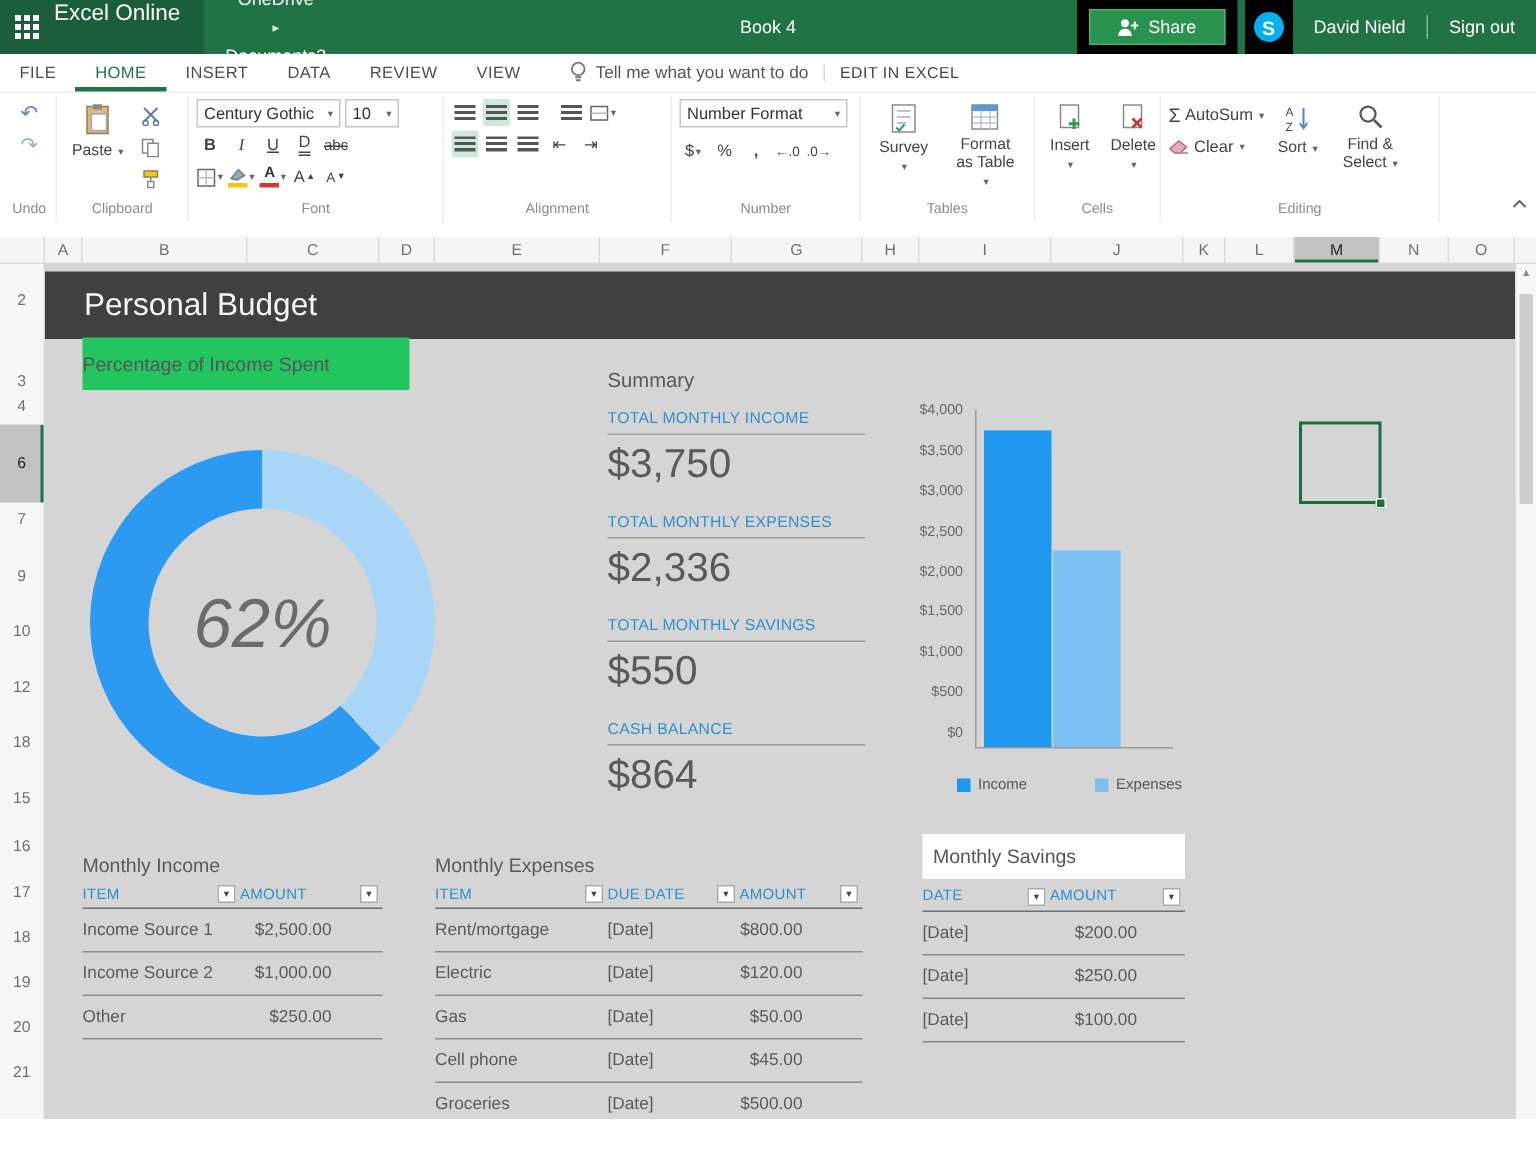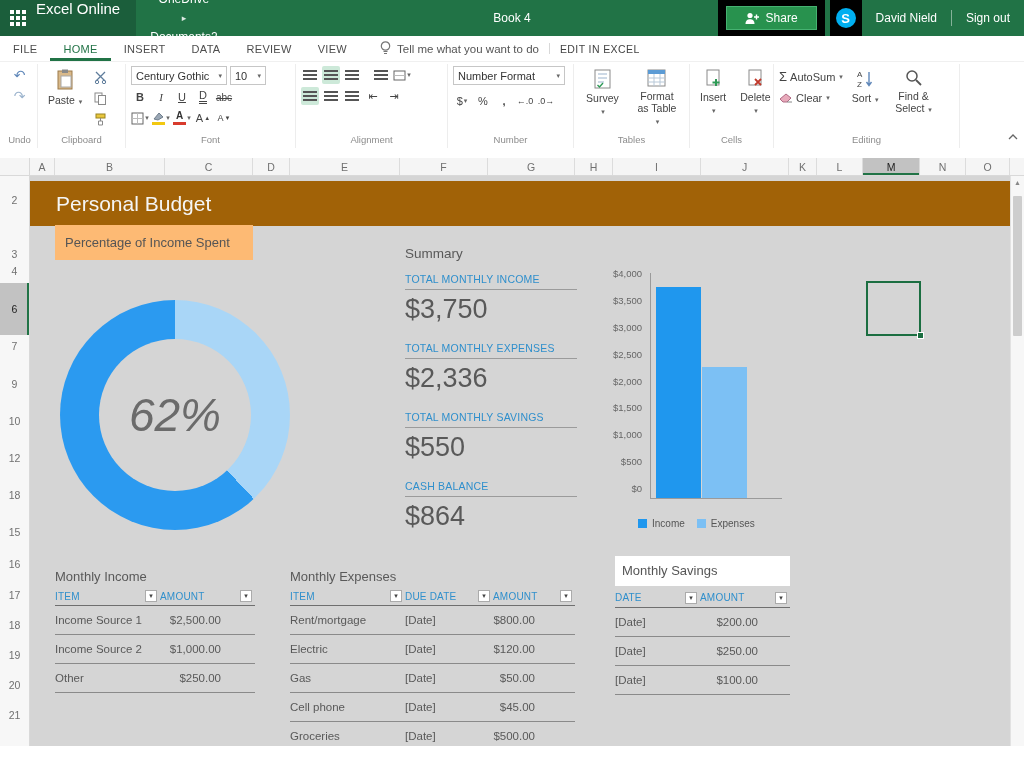--- a/index.html
+++ b/index.html
@@ -70,37 +70,37 @@
   .sheet-area { height:570px; display:flex; }
   .rowheaders { width:30px; background:#f7f7f7; border-right:1px solid #d9d9d9; position:relative; font-size:10.5px; color:#707070; }
   .rowh { position:absolute; left:0; width:100%; text-align:center; height:14px; line-height:14px; }
   .rowh-sel { position:absolute; left:0; width:100%; height:52px; top:107px; background:#c2c2c2; color:#222; box-shadow:inset -2px 0 0 #217346; display:flex; align-items:center; justify-content:center; }
   .sheet { flex:1; position:relative; background:#d5d5d5; overflow:hidden; }
   .vscroll { width:14px; background:#f7f7f7; border-left:1px solid #e2e2e2; position:relative; }
   .vs-arrow { position:absolute; top:3px; left:0; width:100%; text-align:center; font-size:7px; color:#888; cursor:pointer; }
   .vs-thumb { position:absolute; top:20px; left:2px; width:9px; height:140px; background:#cdcdcd; border-radius:1px; cursor:pointer; }
 
   
-  .title-band { position:absolute; left:0; top:5px; width:980px; height:45px; background:#a16207; color:#f5f5f5; font-size:21px; line-height:45px; padding-left:26px; }
-  .pct-label { position:absolute; left:25px; top:49px; width:198px; height:35px; background:#fdba74; color:#555; font-size:13px; line-height:35px; padding-left:10px; }
+  .title-band { position:absolute; left:0; top:5px; width:980px; height:45px; background:#404040; color:#f5f5f5; font-size:21px; line-height:45px; padding-left:26px; }
+  .pct-label { position:absolute; left:25px; top:49px; width:218px; height:35px; background:#22c55e; color:#555; font-size:13px; line-height:35px; }
   .donut { position:absolute; left:30px; top:124px; width:230px; height:230px; border-radius:50%; display:flex; align-items:center; justify-content:center;font-style:italic; }
   .donut-hole { width:152px; height:152px; border-radius:50%; background:#d5d5d5; display:flex; align-items:center; justify-content:center; }
   .donut-pct { font-size:46px; color:#6b6b6b; }
 
   .summary { position:absolute; left:375px; top:70px; width:172px; }
   .summary-title { font-size:13.5px; color:#595959; margin-bottom:12px; }
   .sum-item { margin-bottom:17px; }
   .sum-label { font-size:10.5px; color:#2f8fcc; letter-spacing:.2px; padding-bottom:4px; border-bottom:1px solid #9b9b9b; }
   .sum-value { font-size:27px; color:#595959; margin-top:4px; }
 
   .barchart { position:absolute; left:578px; top:92px; width:200px; height:280px; }
   .yaxis { position:absolute; left:0; top:0; width:34px; height:226px; display:flex; flex-direction:column; justify-content:space-between; align-items:flex-end; font-size:9.5px; color:#666; }
   .plot { position:absolute; left:42px; top:5px; width:132px; height:226px; border-left:1px solid #9a9a9a; border-bottom:1px solid #9a9a9a; display:flex; align-items:flex-end; padding-left:5px; gap:1px; }
   .bar { width:45px; }
-  .legend { position:absolute; left:30px; top:250px; width:150px; display:flex; justify-content:flex-start; gap:12px; font-size:10px; color:#555; }
+  .legend { position:absolute; left:30px; top:250px; width:150px; display:flex; justify-content:space-between; gap:6px; font-size:10px; color:#555; }
   .legend-item { display:flex; align-items:center; gap:5px; }
   .swatch { width:9px; height:9px; display:inline-block; }
 
   .sel-box { position:absolute; left:836px; top:105px; width:55px; height:55px; border:2px solid #1b6e41; }
   .sel-handle { position:absolute; right:-5px; bottom:-5px; width:7px; height:7px; background:#1b6e41; border:1px solid #fff; }
 
   .sheet-table { position:absolute; font-size:11.5px; color:#595959; }
   .tbl-title { font-size:13px; color:#595959; height:18px; }
   .thead { display:flex; height:19px; align-items:center; border-bottom:1px solid #6f6f6f; }
   .th { display:flex; align-items:center; justify-content:space-between; font-size:10px; color:#2f8fcc; letter-spacing:.2px; height:100%; padding-right:3px; }

